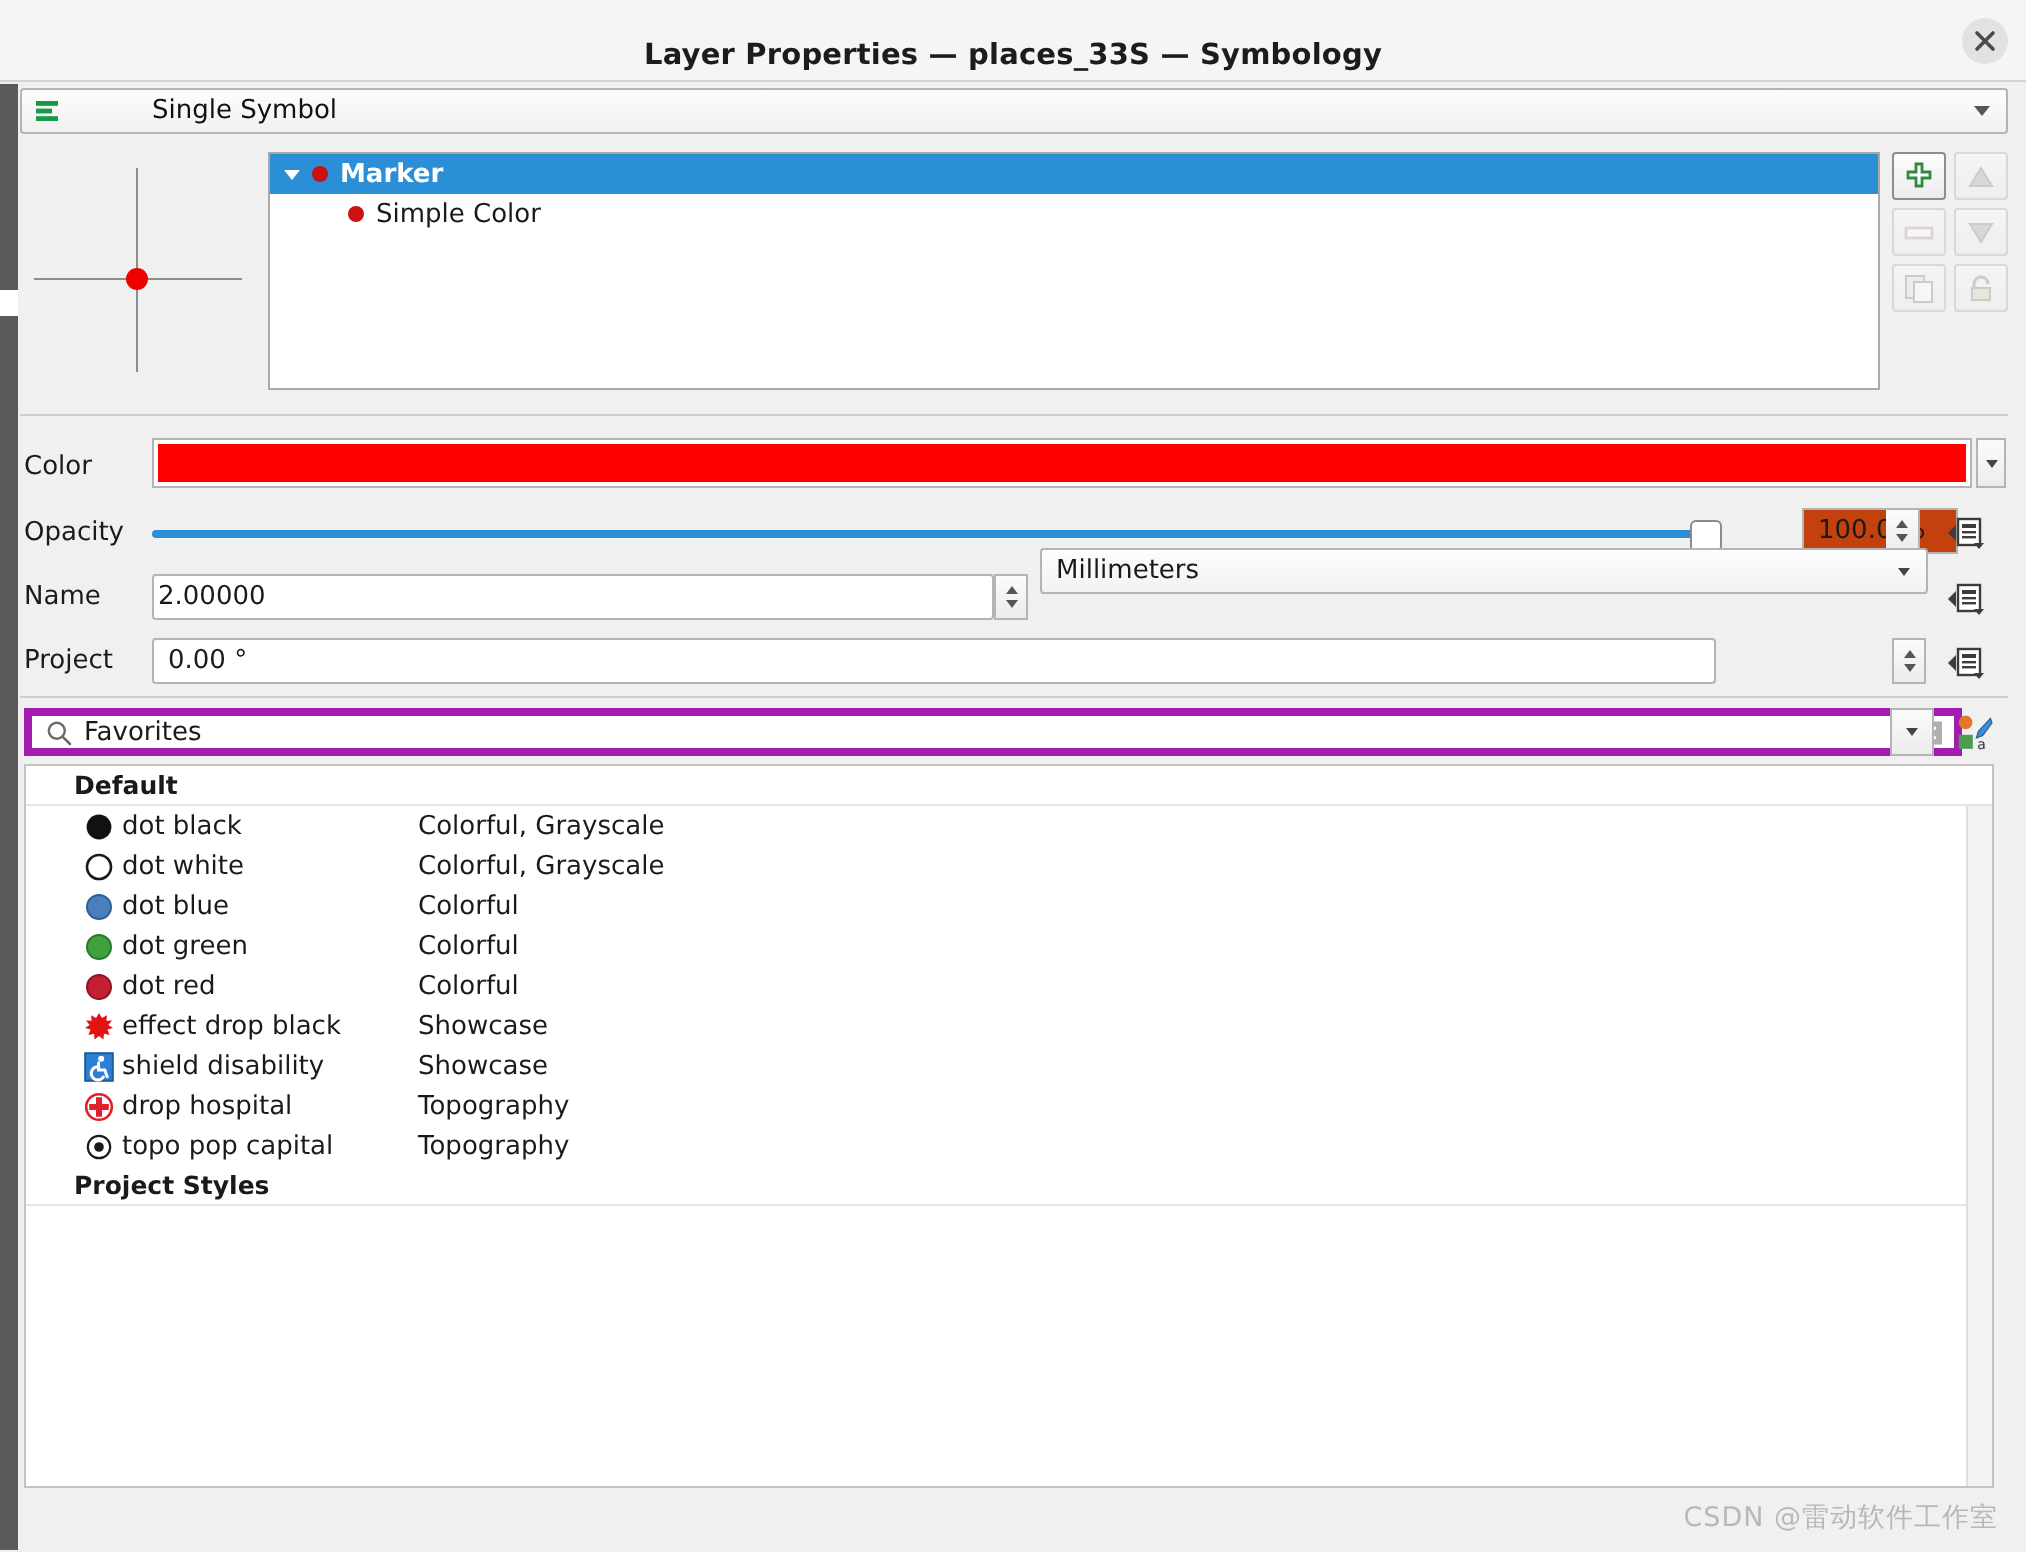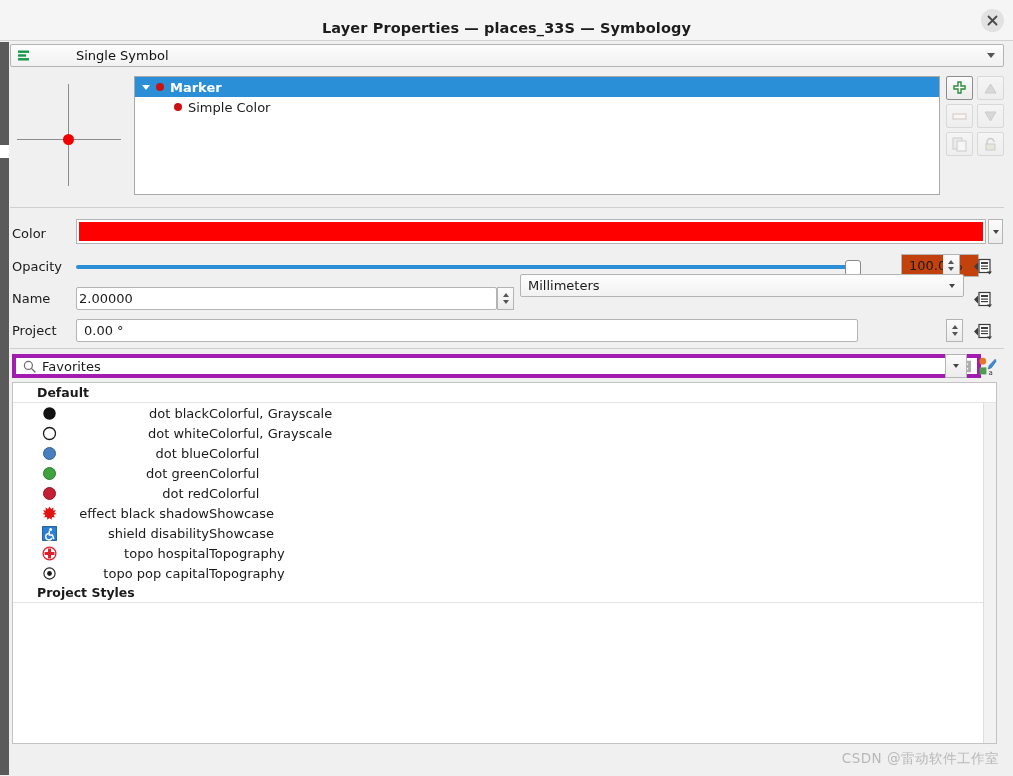--- a/index.html
+++ b/index.html
@@ -334,21 +334,21 @@
   }
   .sym-row {
     height: 20px; display: flex; align-items: center;
     font-size: 13px; cursor: pointer;
   }
   .sym-icon {
     width: 24px; margin-left: 24px;
     display: flex; align-items: center; justify-content: center;
     flex: none;
   }
-  .sym-name { width: 148px; text-align: right; }
+  .sym-name { width: 148px; }
   .sym-tags { }
   #table-scroll {
     position: absolute; right: 0; top: 20px;
     width: 13px; height: 341px;
     background: #f2f2f2;
     border-left: 1px solid #dedede;
     box-sizing: border-box;
   }
 
   
@@ -601,21 +601,21 @@
       <span class="sym-name">dot red</span>
       <span class="sym-tags">Colorful</span>
     </div>
 
     <div class="sym-row">
       <span class="sym-icon">
         <svg width="15" height="15" viewBox="0 0 15 15">
           <path d="M7.5 0.5 L9 3 L11.5 1.6 L11.2 4.4 L14 4.3 L12.2 6.5 L14.5 8 L11.7 8.8 L12.8 11.5 L10 10.9 L9.7 13.8 L7.5 12 L5.3 13.8 L5 10.9 L2.2 11.5 L3.3 8.8 L0.5 8 L2.8 6.5 L1 4.3 L3.8 4.4 L3.5 1.6 L6 3 Z" fill="#e41313"></path>
         </svg>
       </span>
-      <span class="sym-name">effect black shadow</span>
+      <span class="sym-name">effect drop black</span>
       <span class="sym-tags">Showcase</span>
     </div>
 
     <div class="sym-row">
       <span class="sym-icon">
         <svg width="15" height="15" viewBox="0 0 15 15">
           <rect x="0.6" y="0.6" width="13.8" height="13.8" fill="#2b7fd4" stroke="#1c5b9e" stroke-width="1"></rect>
           <circle cx="8.6" cy="3.4" r="1.5" fill="#ffffff"></circle>
           <path d="M7.3 5.4 L7.3 9 L10.4 9 L11.6 12.4" fill="none" stroke="#ffffff" stroke-width="1.5" stroke-linecap="round"></path>
           <path d="M7.1 7.4 a3.3 3.3 0 1 0 2.6 5.1" fill="none" stroke="#ffffff" stroke-width="1.5" stroke-linecap="round"></path>
@@ -625,21 +625,21 @@
       <span class="sym-tags">Showcase</span>
     </div>
 
     <div class="sym-row">
       <span class="sym-icon">
         <svg width="15" height="15" viewBox="0 0 15 15">
           <circle cx="7.5" cy="7.5" r="6.4" fill="#ffffff" stroke="#e11f2c" stroke-width="1.3"></circle>
           <path d="M6 2.6 h3 v3.4 h3.4 v3 H9 v3.4 H6 V9 H2.6 V6 H6 Z" fill="#e11f2c"></path>
         </svg>
       </span>
-      <span class="sym-name">topo hospital</span>
+      <span class="sym-name">drop hospital</span>
       <span class="sym-tags">Topography</span>
     </div>
 
     <div class="sym-row">
       <span class="sym-icon">
         <svg width="15" height="15" viewBox="0 0 15 15">
           <circle cx="7.5" cy="7.5" r="5.6" fill="#ffffff" stroke="#1a1a1a" stroke-width="1.1"></circle>
           <circle cx="7.5" cy="7.5" r="2.4" fill="#1a1a1a"></circle>
         </svg>
       </span>

